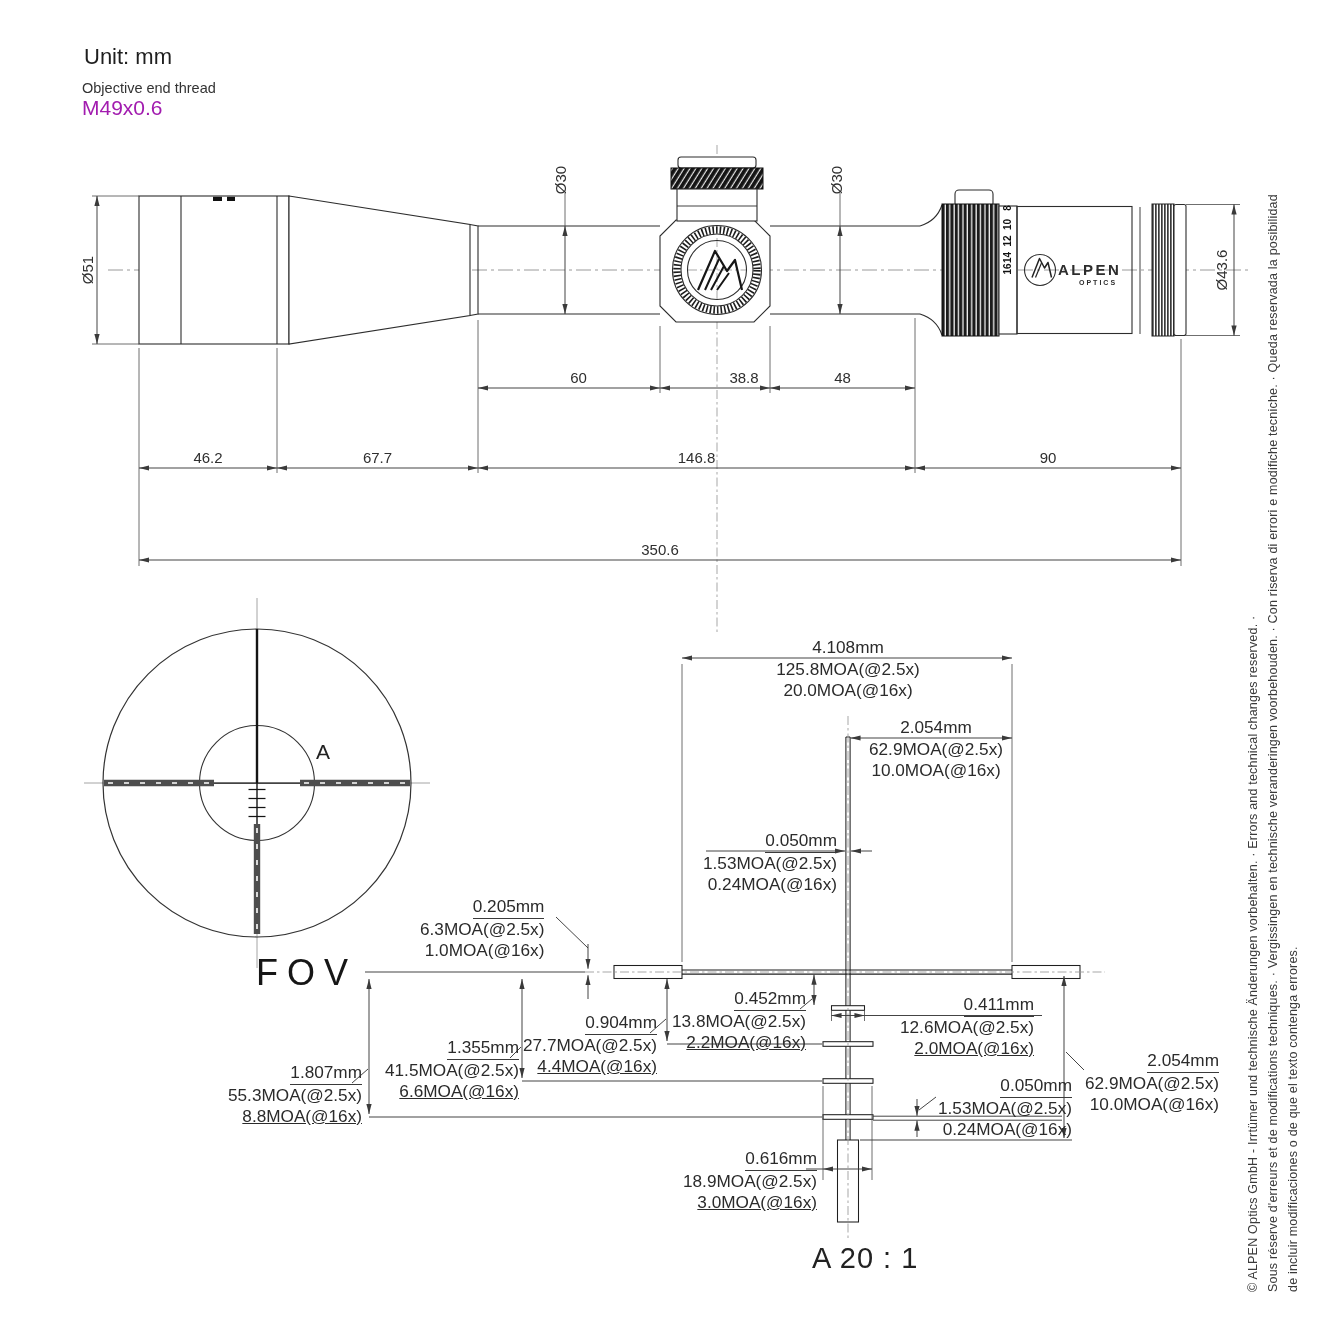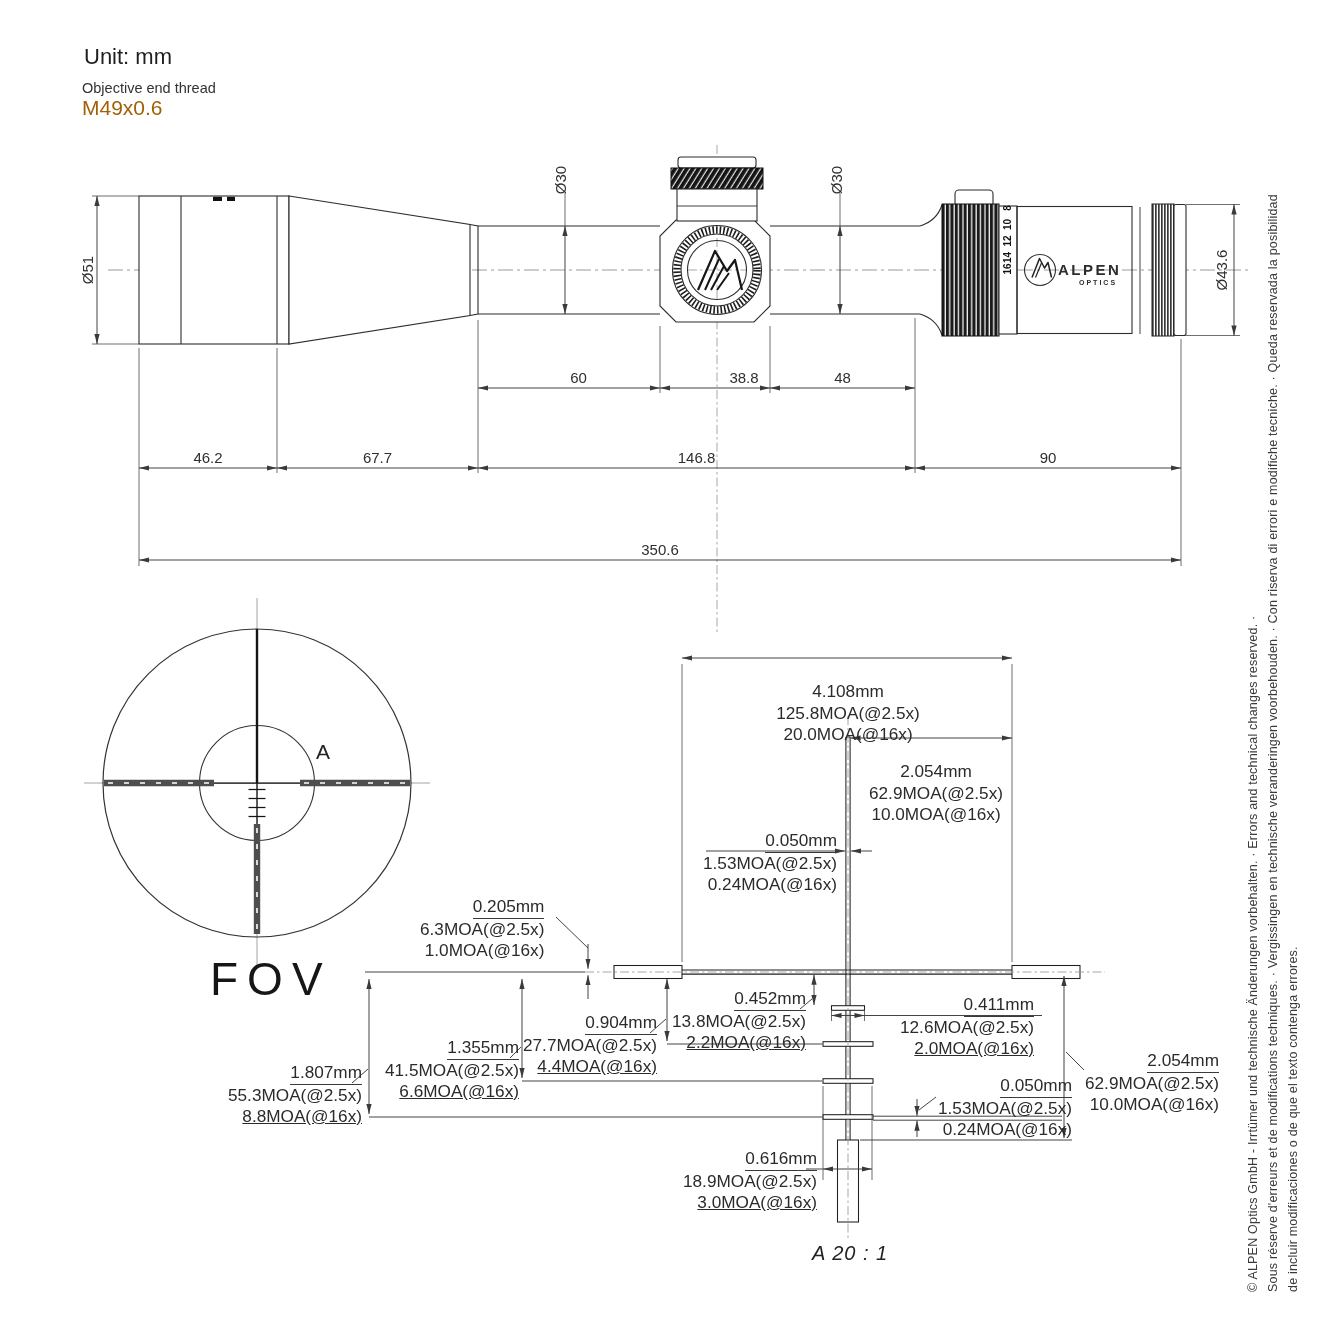--- a/index.html
+++ b/index.html
@@ -1,28 +1,28 @@
 <!DOCTYPE html>
 <html><head>
 <meta charset="utf-8">
 <style>
   html,body{margin:0;padding:0;background:#fff;}
   body{width:1320px;height:1320px;position:relative;overflow:hidden;
        font-family:"Liberation Sans",sans-serif;color:#2b2b2b;}
   .lbl{position:absolute;white-space:nowrap;color:#2b2b2b;}
   .unit{font-size:22px;color:#1f1f1f;}
   .small{font-size:14.5px;color:#333;}
-  .thread{font-size:21px;color:#a16207;}
+  .thread{font-size:21px;color:#a21caf;}
   .dimnum{font-size:15px;text-align:center;color:#2f2f2f;}
   .rotc{transform:translate(-50%,-50%) rotate(-90deg);font-size:15px;color:#2f2f2f;}
-  .fov{font-size:46px;letter-spacing:9px;color:#161616;font-weight:500;}
+  .fov{font-size:36px;letter-spacing:9px;color:#161616;font-weight:500;margin-left:46px;}
   .marker{font-size:21px;color:#222;}
-  .scale{font-size:20px;letter-spacing:1px;color:#222;font-style:italic;}
+  .scale{font-size:29px;letter-spacing:1px;color:#222;}
   .dimblock{position:absolute;font-size:17.2px;line-height:21.5px;color:#2b2b2b;white-space:nowrap;text-align:right;}
-  .dimblock.center{text-align:center;margin-top:44px;}
+  .dimblock.center{text-align:center;}
   .dimblock .mm{display:inline-block;}
   .dimblock.u .mm{border-bottom:1.2px solid #3a3a3a;}
   .dimblock.i3 .l3{padding-left:11px;text-decoration:underline;}
   .vtext{position:absolute;transform-origin:0 0;transform:rotate(-90deg);
          white-space:nowrap;font-size:12.5px;letter-spacing:0.2px;color:#3a3a3a;}
   .logo-alpen{font-size:15px;font-weight:bold;letter-spacing:2.5px;color:#2d2d2d;}
   .logo-optics{font-size:7px;font-weight:bold;letter-spacing:2px;color:#2d2d2d;}
   
   .ol{fill:#fff;stroke:#2d2d2d;stroke-width:1.1;}
   .ln{fill:none;stroke:#2d2d2d;stroke-width:1.1;}

